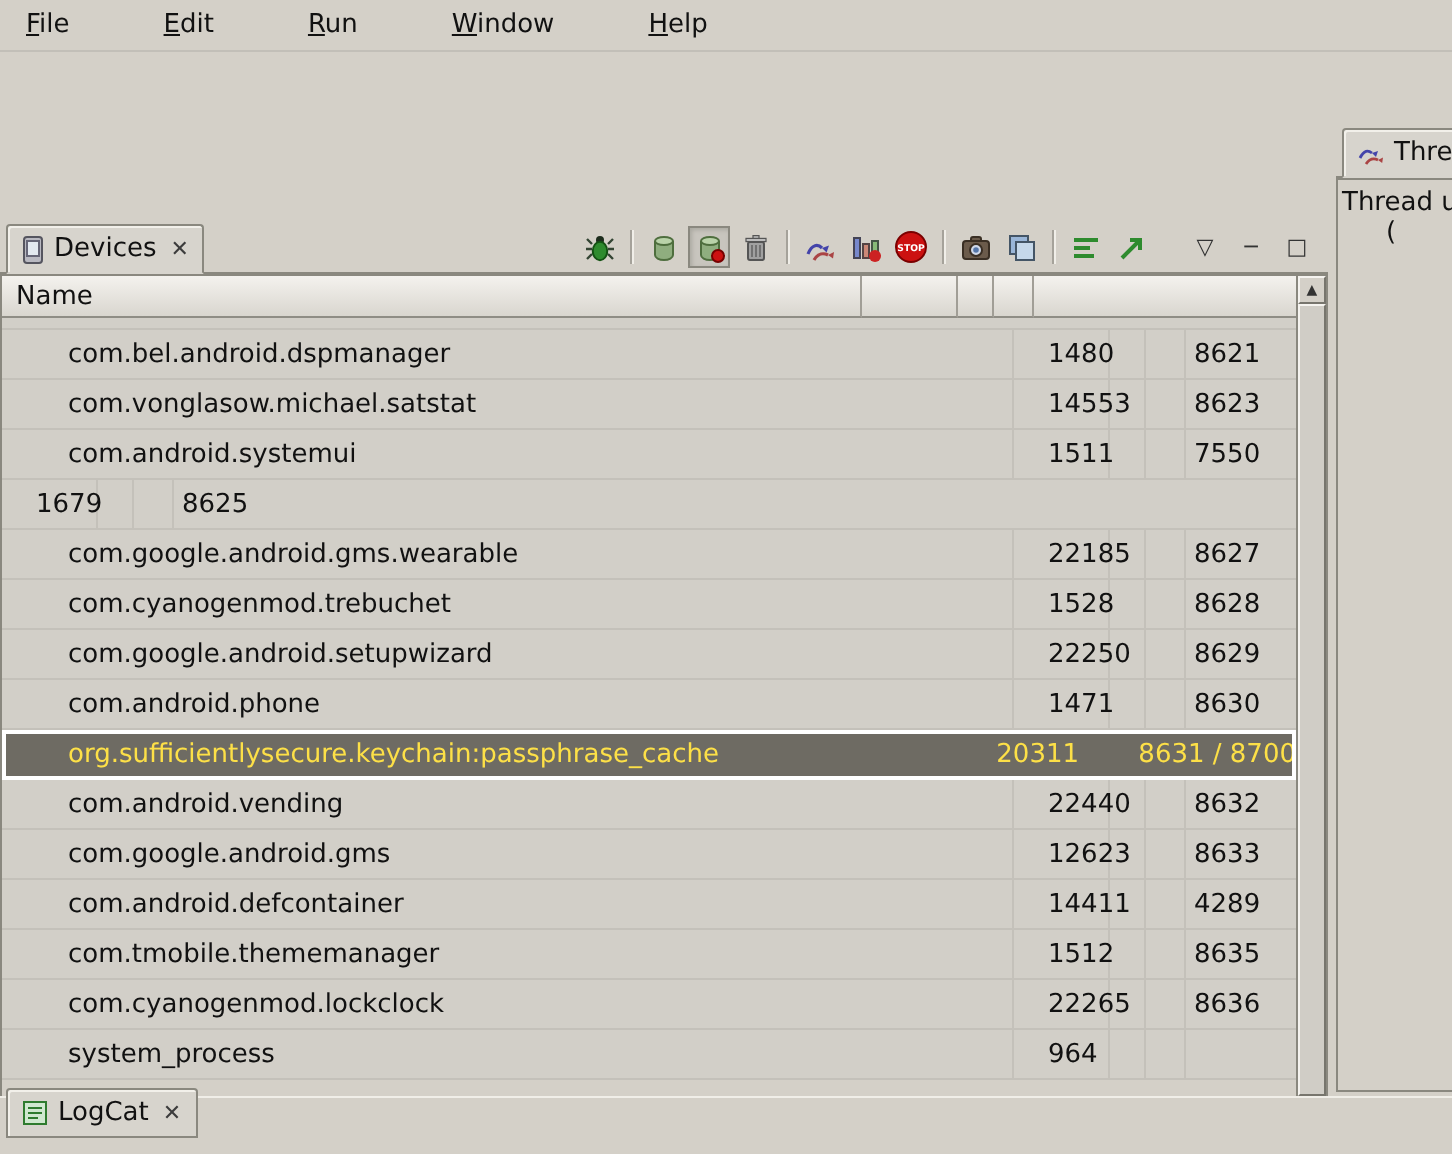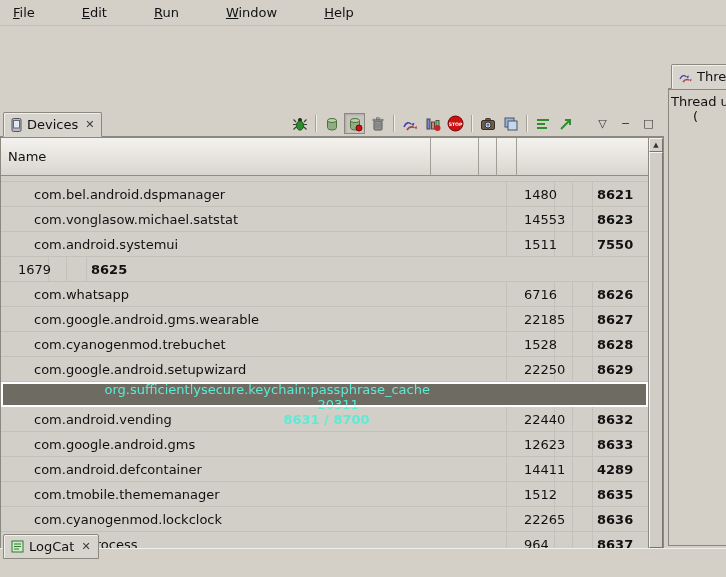--- a/index.html
+++ b/index.html
@@ -60,21 +60,21 @@
   .tb-gap { width: 12px; }
   .glyph-btn { font-size: 11px; color: #333; line-height: 1; }
 
   
   .table-wrap {
     position: absolute; top: 27px; left: 0; right: 0; bottom: 0;
     border: 1px solid #8a887f; background: #d4d0c8;
     display: grid; grid-template-columns: 1fr 15px; grid-template-rows: 1fr 15px;
   }
   .table-left { overflow: hidden; display: flex; flex-direction: column; }
-  .thead { display: flex; height: 38px; flex: none; }
+  .thead { display: flex; height: 21px; flex: none; }
   .hcell {
     background: linear-gradient(#f4f2ee, #d9d6cf);
     border-right: 1px solid #a19e96; border-bottom: 1px solid #8f8d85;
     display: flex; align-items: center; white-space: nowrap;
   }
   .hcell.h-name { width: 430px; padding-left: 7px; }
   .hcell.h-pid  { width: 48px; }
   .hcell.h-a    { width: 18px; }
   .hcell.h-b    { width: 20px; }
   .hcell.h-port { flex: 1; border-right: none; }
@@ -83,25 +83,25 @@
   .trow {
     display: flex; height: 25px; align-items: center;
     background: #d2cfc8; border-bottom: 1px solid #c4c1ba;
   }
   .trow.partial { height: 6px; }
   .cell { height: 100%; display: flex; align-items: center; white-space: nowrap; overflow: visible; }
   .c-name { width: 506px; padding-left: 33px; border-right: 1px solid #c4c1ba; }
   .c-pid  { width: 48px; padding-left: 17px; border-right: 1px solid #c4c1ba; }
   .c-a    { width: 18px; border-right: 1px solid #c4c1ba; }
   .c-b    { width: 20px; border-right: 1px solid #c4c1ba; }
-  .c-port { flex: 1; padding-left: 4px; font-weight: bold; }
+  .c-port { flex: 1; padding-left: 4px; }
   .trow.selected {
-    background: #6e6b63; color: #5eead4;
+    background: #6e6b63; color: #fde047;
     outline: 2px solid #ffffff; outline-offset: -2px;
-    position: relative; z-index: 2; border-bottom-color: #6e6b63; flex-direction: column;
+    position: relative; z-index: 2; border-bottom-color: #6e6b63;
   }
   .trow.selected .cell { border-right-color: transparent; }
 
   
   .vscroll {
     grid-column: 2; grid-row: 1;
     display: flex; flex-direction: column;
     background: #bdbab3; border-left: 1px solid #8a887f;
   }
   .hscroll {
@@ -136,21 +136,21 @@
   }
   .threads-line1 { white-space: nowrap; }
   .threads-line2 { padding-left: 22px; }
 
   
   .logcat-bar {
     position: absolute; top: 548px; left: 0; right: 0; height: 29px;
     background: #d4d0c8; box-shadow: inset 0 1px 0 #f0eee8;
     display: flex; align-items: flex-end;
   }
-  .logcat-bar .tab { border-bottom: 1px solid #8a887f; margin-bottom: 18px; }
+  .logcat-bar .tab { border-bottom: 1px solid #8a887f; margin-bottom: 8px; }
 
   svg { display: block; }
 </style>
 </head>
 <body>
 
 <div class="menubar">
     <div class="menu-item"><u>F</u>ile</div>
     <div class="menu-item"><u>E</u>dit</div>
     <div class="menu-item"><u>R</u>un</div>
@@ -293,46 +293,46 @@
             <div class="cell c-b"></div>
             <div class="cell c-port">7550</div>
           </div>
           <div class="trow">
             <div class="cell c-pid">1679</div>
             <div class="cell c-a"></div>
             <div class="cell c-b"></div>
             <div class="cell c-port">8625</div>
           </div>
           <div class="trow">
-            <div class="cell c-name">com.whatsapp</div>
-            <div class="cell c-pid">6716</div>
-            <div class="cell c-a"></div>
-            <div class="cell c-b"></div>
-            <div class="cell c-port">8626</div>
-          </div>
-          <div class="trow">
             <div class="cell c-name">com.google.android.gms.wearable</div>
             <div class="cell c-pid">22185</div>
             <div class="cell c-a"></div>
             <div class="cell c-b"></div>
             <div class="cell c-port">8627</div>
           </div>
           <div class="trow">
             <div class="cell c-name">com.cyanogenmod.trebuchet</div>
             <div class="cell c-pid">1528</div>
             <div class="cell c-a"></div>
             <div class="cell c-b"></div>
             <div class="cell c-port">8628</div>
           </div>
           <div class="trow">
             <div class="cell c-name">com.google.android.setupwizard</div>
             <div class="cell c-pid">22250</div>
             <div class="cell c-a"></div>
             <div class="cell c-b"></div>
             <div class="cell c-port">8629</div>
+          </div>
+          <div class="trow">
+            <div class="cell c-name">com.android.phone</div>
+            <div class="cell c-pid">1471</div>
+            <div class="cell c-a"></div>
+            <div class="cell c-b"></div>
+            <div class="cell c-port">8630</div>
           </div>
           <div class="trow selected">
             <div class="cell c-name">org.sufficientlysecure.keychain:passphrase_cache</div>
             <div class="cell c-pid">20311</div>
             <div class="cell c-a"></div>
             <div class="cell c-b"></div>
             <div class="cell c-port">8631 / 8700</div>
           </div>
           <div class="trow">
             <div class="cell c-name">com.android.vending</div>
@@ -367,21 +367,20 @@
             <div class="cell c-pid">22265</div>
             <div class="cell c-a"></div>
             <div class="cell c-b"></div>
             <div class="cell c-port">8636</div>
           </div>
           <div class="trow">
             <div class="cell c-name">system_process</div>
             <div class="cell c-pid">964</div>
             <div class="cell c-a"></div>
             <div class="cell c-b"></div>
-            <div class="cell c-port">8637</div>
           </div>
         </div>
     </div>
 
     <div class="vscroll">
       <div class="sbtn">▲</div>
       <div class="vthumb"></div>
       <div style="flex:1"></div>
       <div class="sbtn">▼</div>
     </div>

